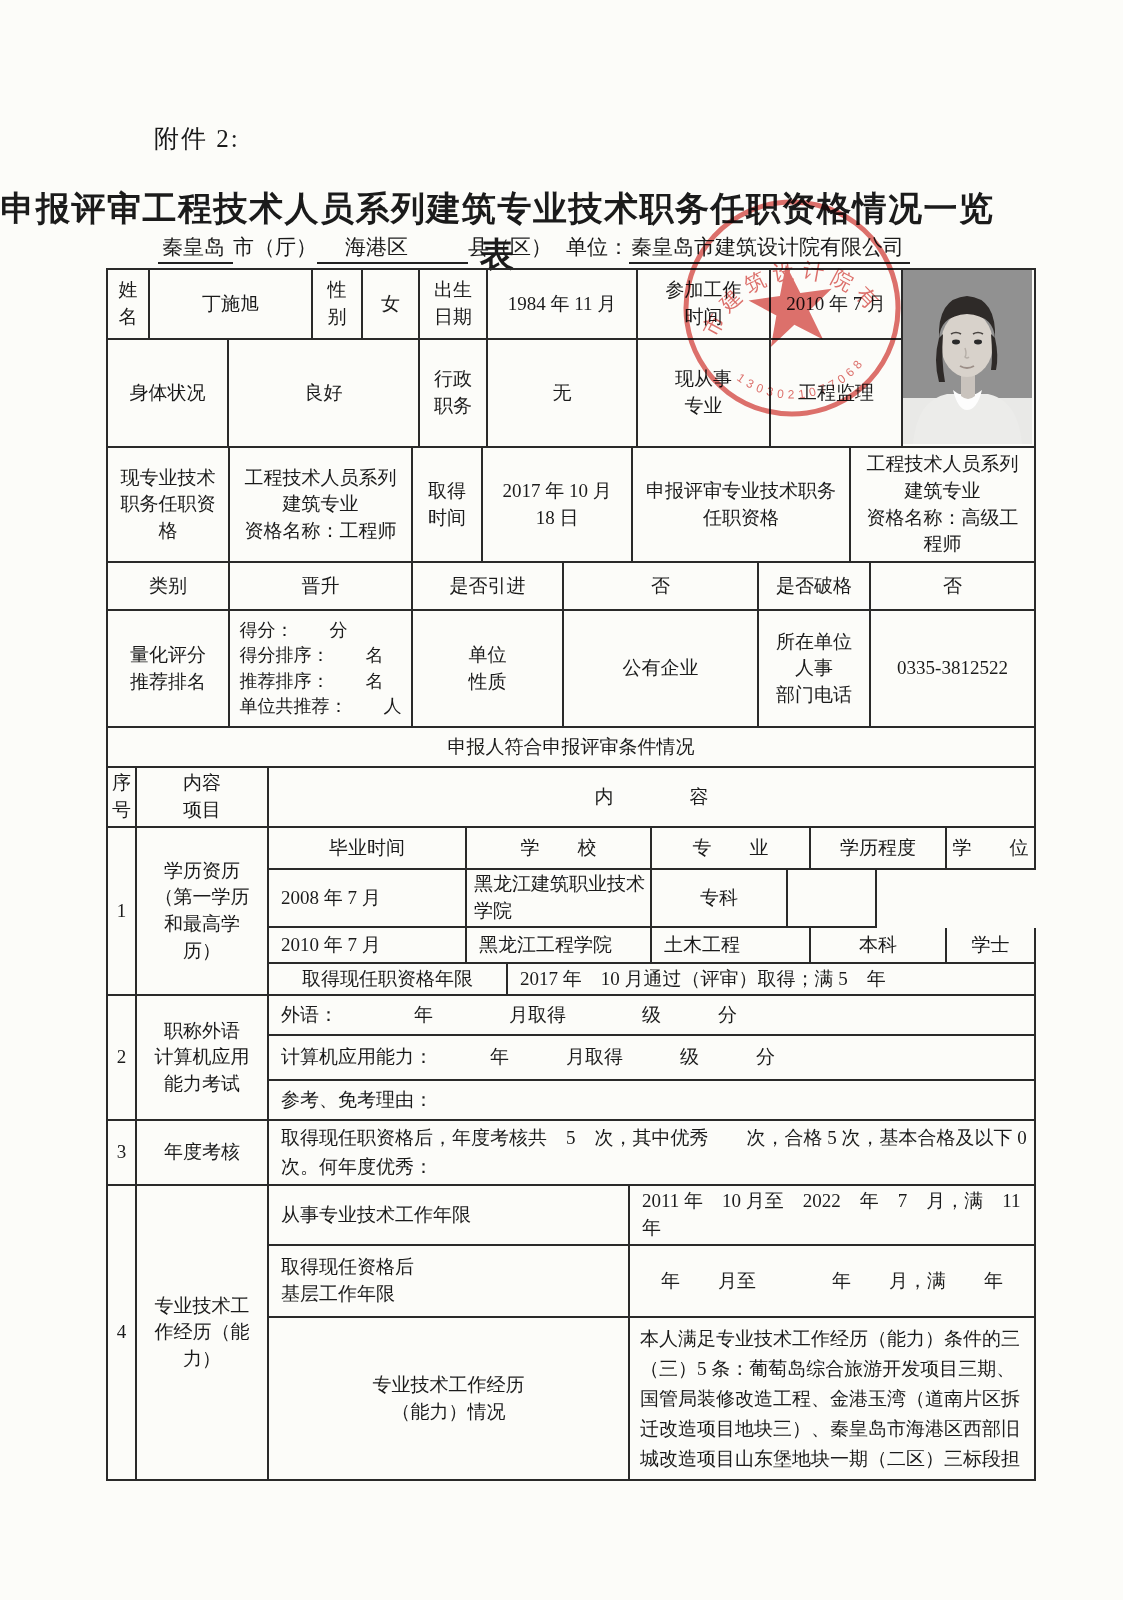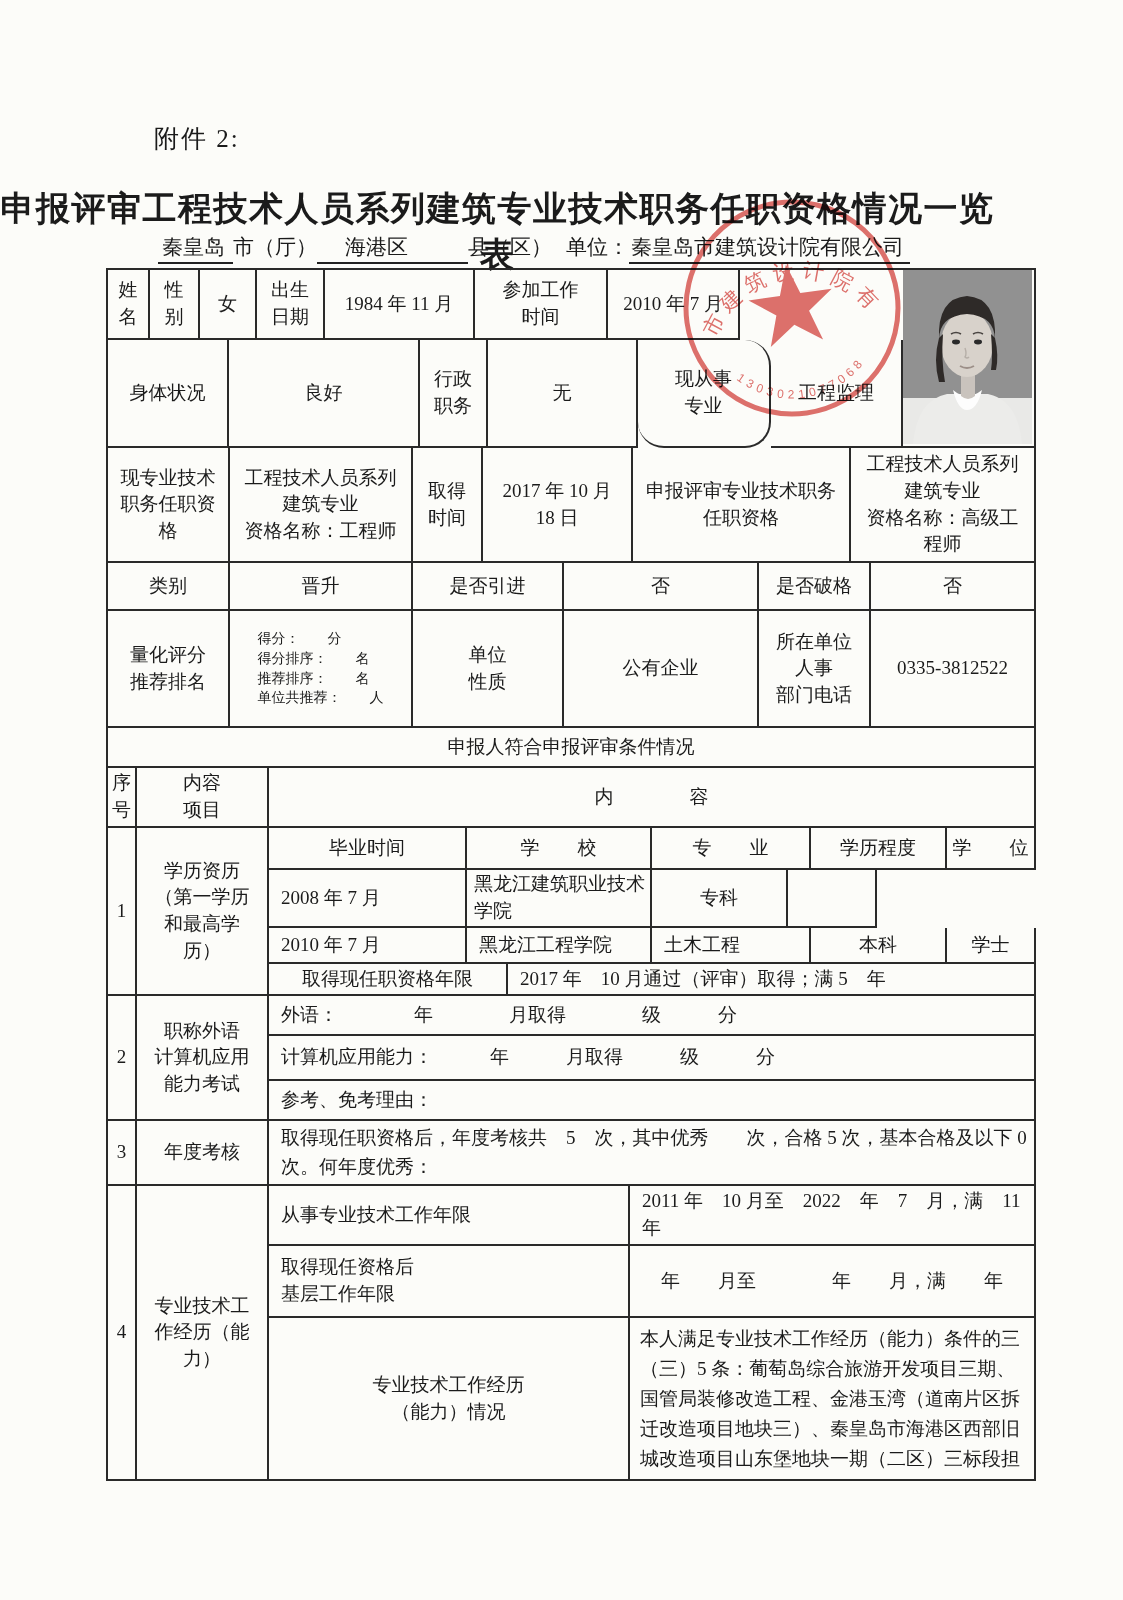--- a/index.html
+++ b/index.html
@@ -14,21 +14,21 @@
   .subtitle .u.district{padding:0 60px 1px 28px;}
   .subtitle .u.unit{padding:0 6px 1px 2px;}
   .subtitle .gap{display:inline-block;width:14px;}
   .tbl{position:absolute;left:106px;top:268px;width:928px;border-top:2px solid #2a2a2a;border-left:2px solid #2a2a2a;}
   .band{display:flex;}
   .col{display:flex;flex-direction:column;}
   .c{box-sizing:border-box;border-right:2px solid #2a2a2a;border-bottom:2px solid #2a2a2a;
      display:flex;align-items:center;justify-content:center;text-align:center;
      white-space:pre-line;font-size:19px;line-height:1.4;padding:2px 4px;overflow:hidden;}
   .la{justify-content:flex-start;text-align:left;padding-left:12px;}
-  .small{font-size:14px;}
+  .small{font-size:18px;}
   .photo-cell{box-sizing:border-box;border-right:2px solid #2a2a2a;border-bottom:2px solid #2a2a2a;padding:0;}
   .seal{position:absolute;left:672px;top:188px;width:240px;height:240px;opacity:.82;
         mix-blend-mode:multiply;transform:rotate(-8deg);pointer-events:none;z-index:5;}
   .detail{line-height:1.58;text-align:left;align-items:flex-start;padding:6px 10px;}
 </style>
 </head>
 <body>
 
 <div class="sheet">
 
@@ -37,37 +37,38 @@
 
   <div class="subtitle"><span class="u city">秦皇岛</span><span>市（厅）</span><span class="u district">海港区</span><span>县（区）</span><span class="gap"></span><span>单位：</span><span class="u unit">秦皇岛市建筑设计院有限公司</span></div>
 
   <div class="tbl">
 
     <div class="band">
       <div class="col" style="width:795px;">
         <div class="band" style="height:70px;">
           <div class="c" style="width:42px;">姓
 名</div>
+          <div class="c" style="width:163px;">丁施旭</div>
           <div class="c" style="width:50px;">性
 别</div>
           <div class="c" style="width:57px;">女</div>
           <div class="c" style="width:68px;">出生
 日期</div>
           <div class="c" style="width:150px;">1984 年 11 月</div>
           <div class="c" style="width:133px;">参加工作
 时间</div>
           <div class="c" style="width:132px;">2010 年 7 月</div>
         </div>
         <div class="band" style="height:108px;">
           <div class="c" style="width:121px;">身体状况</div>
           <div class="c" style="width:191px;">良好</div>
           <div class="c" style="width:68px;">行政
 职务</div>
           <div class="c" style="width:150px;">无</div>
-          <div class="c" style="width:133px;border-radius:26px;">现从事
+          <div class="c" style="width:133px;">现从事
 专业</div>
           <div class="c" style="width:132px;">工程监理</div>
         </div>
       </div>
       <div class="photo-cell" style="width:133px;height:178px;">
         <svg width="129" height="174" viewBox="0 0 129 174">
           <rect x="0" y="0" width="129" height="174" fill="#919191"></rect>
           <rect x="0" y="128" width="129" height="46" fill="#e9e9e7"></rect>
           <path d="M10 174 Q14 130 44 124 L85 124 Q115 130 119 174 Z" fill="#ececea"></path>
           <path d="M50 120 Q64 132 79 120 Q74 140 64 140 Q55 140 50 120" fill="#fdfdfd"></path>

